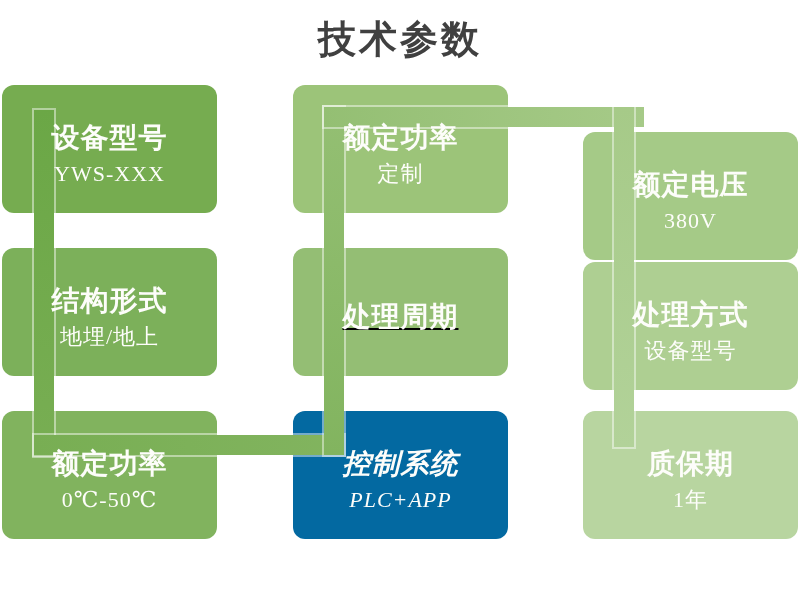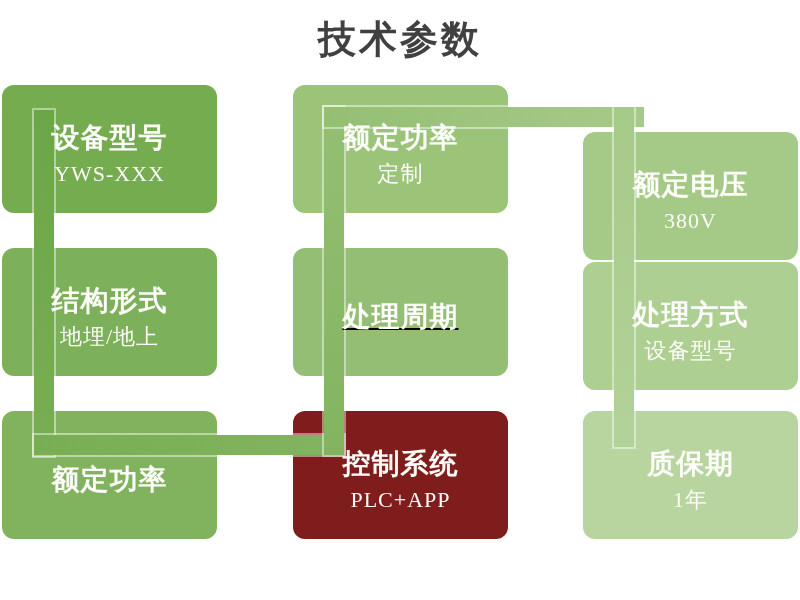--- a/index.html
+++ b/index.html
@@ -69,22 +69,23 @@
   </div>
   <div class="param-box r2 c2" style="background: rgb(148, 190, 116); text-decoration: underline;">
     <span class="param-label">处理周期</span>
   </div>
   <div class="param-box r2 c3" style="background: rgb(174, 207, 146); margin-top: 14px;">
     <span class="param-label">处理方式</span>
     <span class="param-value">设备型号</span>
   </div>
   <div class="param-box r3 c1" style="background: rgb(129, 179, 94);">
     <span class="param-label">额定功率</span>
+    <span class="param-value">0℃-50℃</span>
   </div>
-  <div class="param-box r3 c2" style="background: #7f1d1d;">
+  <div class="param-box r3 c2" style="background: #0369a1; font-style: italic;">
     <span class="param-label">控制系统</span>
     <span class="param-value">PLC+APP</span>
   </div>
   <div class="param-box r3 c3" style="background: rgb(184, 213, 160); font-family: Liberation Serif, serif;">
     <span class="param-label">质保期</span>
     <span class="param-value">1年</span>
   </div>
 
 </div>
 

